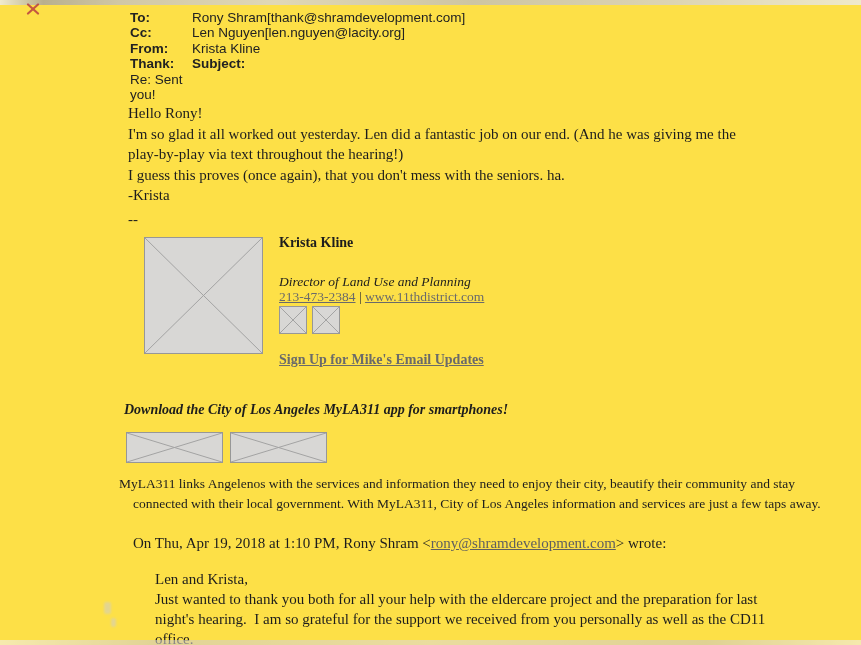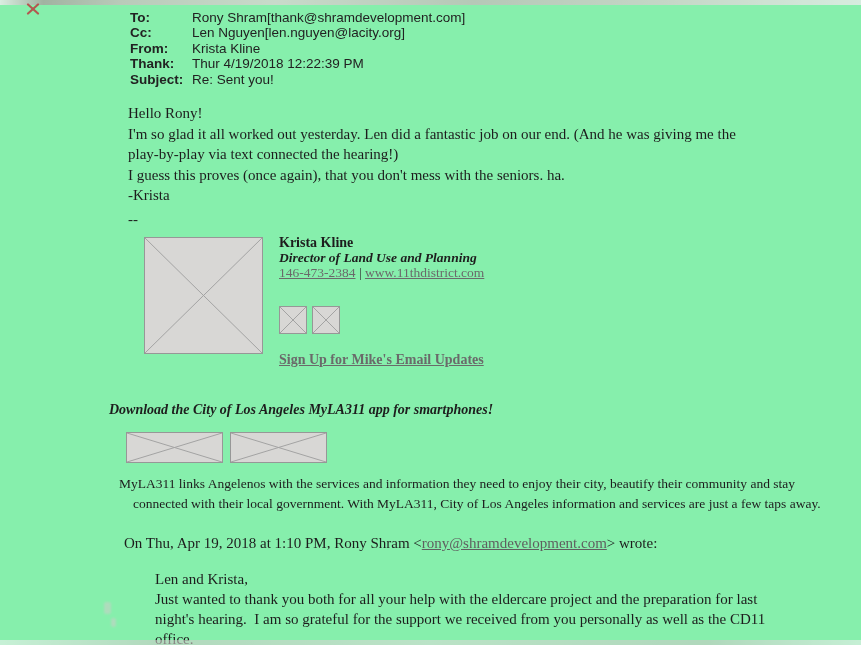--- a/index.html
+++ b/index.html
@@ -3,21 +3,21 @@
 <meta charset="utf-8">
 <style>
   html, body { margin: 0; padding: 0; }
   body {
     width: 861px; height: 645px;
     background: #ffffff;
     font-family: "Liberation Serif", "DejaVu Serif", serif;
     color: #1d1d1d;
     overflow: hidden;
   }
-  .page { position: relative; width: 861px; height: 645px; background: #86efac; }
+  .page { position: relative; width: 861px; height: 645px; background: #fde047; }
 
   
   .scan-band-top {
     position: absolute; left: 0; top: 0; width: 861px; height: 5px;
     background: linear-gradient(to right,#eeeeee 0%,#a8a49f 5%,#c6c2bd 14%,#d9d6d2 32%,#c2bfba 55%,#d5d2ce 78%,#ececec 100%);
     opacity: .8; filter: blur(0.6px);
   }
   .scan-band-bottom {
     position: absolute; left: 0; bottom: 0; width: 861px; height: 5px;
     background: linear-gradient(to right,#f2f2f2 0%,#cfccc9 18%,#dedcd9 50%,#ccc9c6 82%,#f0f0f0 100%);
@@ -58,42 +58,42 @@
   .ph line { stroke: #a3a3a3; stroke-width: 1; }
   .ph-photo { left: 144px; top: 237px; width: 119px; height: 117px; }
   .ph-social1 { left: 279px; top: 306px; width: 28px; height: 28px; }
   .ph-social2 { left: 312px; top: 306px; width: 28px; height: 28px; }
   .ph-badge1 { left: 126px; top: 432px; width: 97px; height: 31px; }
   .ph-badge2 { left: 230px; top: 432px; width: 97px; height: 31px; }
 
   
   .sig-block { position: absolute; left: 279px; top: 236px; font-size: 13.5px; line-height: 14.7px; }
   .sig-name { font-weight: bold; font-size: 14px; }
-  .sig-title { font-style: italic; font-weight: bold; }
+  .sig-title { font-style: italic; font-weight: normal; margin-top: 24px; }
   .sig-links { margin-top: 1px; }
   a.glink, .glink { color: #6a6a6a; text-decoration: underline; cursor: pointer; }
   .sig-divider { color: #333; text-decoration: none; }
   .signup-link {
     position: absolute; left: 279px; top: 352px;
     font-size: 14px; font-weight: bold; color: #6a6a6a; text-decoration: underline; cursor: pointer;
   }
 
   
   .myla-heading {
-    position: absolute; left: 109px; top: 402px;
+    position: absolute; left: 124px; top: 402px;
     font-size: 14px; font-weight: bold; font-style: italic;
   }
   .myla-para {
     position: absolute; left: 119px; top: 474px; width: 740px;
     font-size: 13.5px; line-height: 19.5px;
     white-space: pre; padding-left: 14px; text-indent: -14px;
   }
 
   
-  .quoted-header { position: absolute; left: 124px; top: 535px; font-size: 15px; white-space: pre; }
+  .quoted-header { position: absolute; left: 133px; top: 535px; font-size: 15px; white-space: pre; }
   .quoted-header .glink { color: #5f5f5f; }
   .quoted-body {
     position: absolute; left: 155px; top: 569px;
     font-size: 15px; line-height: 20px; white-space: pre;
   }
 </style>
 </head>
 <body>
 
 <div class="page">
@@ -106,44 +106,43 @@
   </svg>
 
   <div class="header">
     <span class="hlabel">To:</span>
     <span class="hvalue">Rony Shram[thank@shramdevelopment.com]</span>
     <span class="hlabel">Cc:</span>
     <span class="hvalue">Len Nguyen[len.nguyen@lacity.org]</span>
     <span class="hlabel">From:</span>
     <span class="hvalue">Krista Kline</span>
     <span class="hlabel">Thank:</span>
-    <span class="hvalue">Thur 4/19/2018 12:22:39 PM</span>
     <span class="hlabel">Subject:</span>
     <span class="hvalue">Re: Sent you!</span>
   </div>
 
   <div class="body-text">Hello Rony!
 I'm so glad it all worked out yesterday. Len did a fantastic job on our end. (And he was giving me the
-play-by-play via text connected the hearing!)
+play-by-play via text throughout the hearing!)
 I guess this proves (once again), that you don't mess with the seniors. ha.
 -Krista</div>
 
   <div class="sig-sep">--</div>
 
   <div class="ph ph-photo">
     <svg viewBox="0 0 100 100" preserveAspectRatio="none">
       <line x1="0" y1="0" x2="100" y2="100" vector-effect="non-scaling-stroke"></line>
       <line x1="100" y1="0" x2="0" y2="100" vector-effect="non-scaling-stroke"></line>
     </svg>
   </div>
 
   <div class="sig-block">
     <div class="sig-name">Krista Kline</div>
     <div class="sig-title">Director of Land Use and Planning</div>
-    <div class="sig-links"><a class="glink">146-473-2384</a><span class="sig-divider"> | </span><a class="glink">www.11thdistrict.com</a></div>
+    <div class="sig-links"><a class="glink">213-473-2384</a><span class="sig-divider"> | </span><a class="glink">www.11thdistrict.com</a></div>
   </div>
 
   <div class="ph ph-social1">
     <svg viewBox="0 0 100 100" preserveAspectRatio="none">
       <line x1="0" y1="0" x2="100" y2="100" vector-effect="non-scaling-stroke"></line>
       <line x1="100" y1="0" x2="0" y2="100" vector-effect="non-scaling-stroke"></line>
     </svg>
   </div>
   <div class="ph ph-social2">
     <svg viewBox="0 0 100 100" preserveAspectRatio="none">

